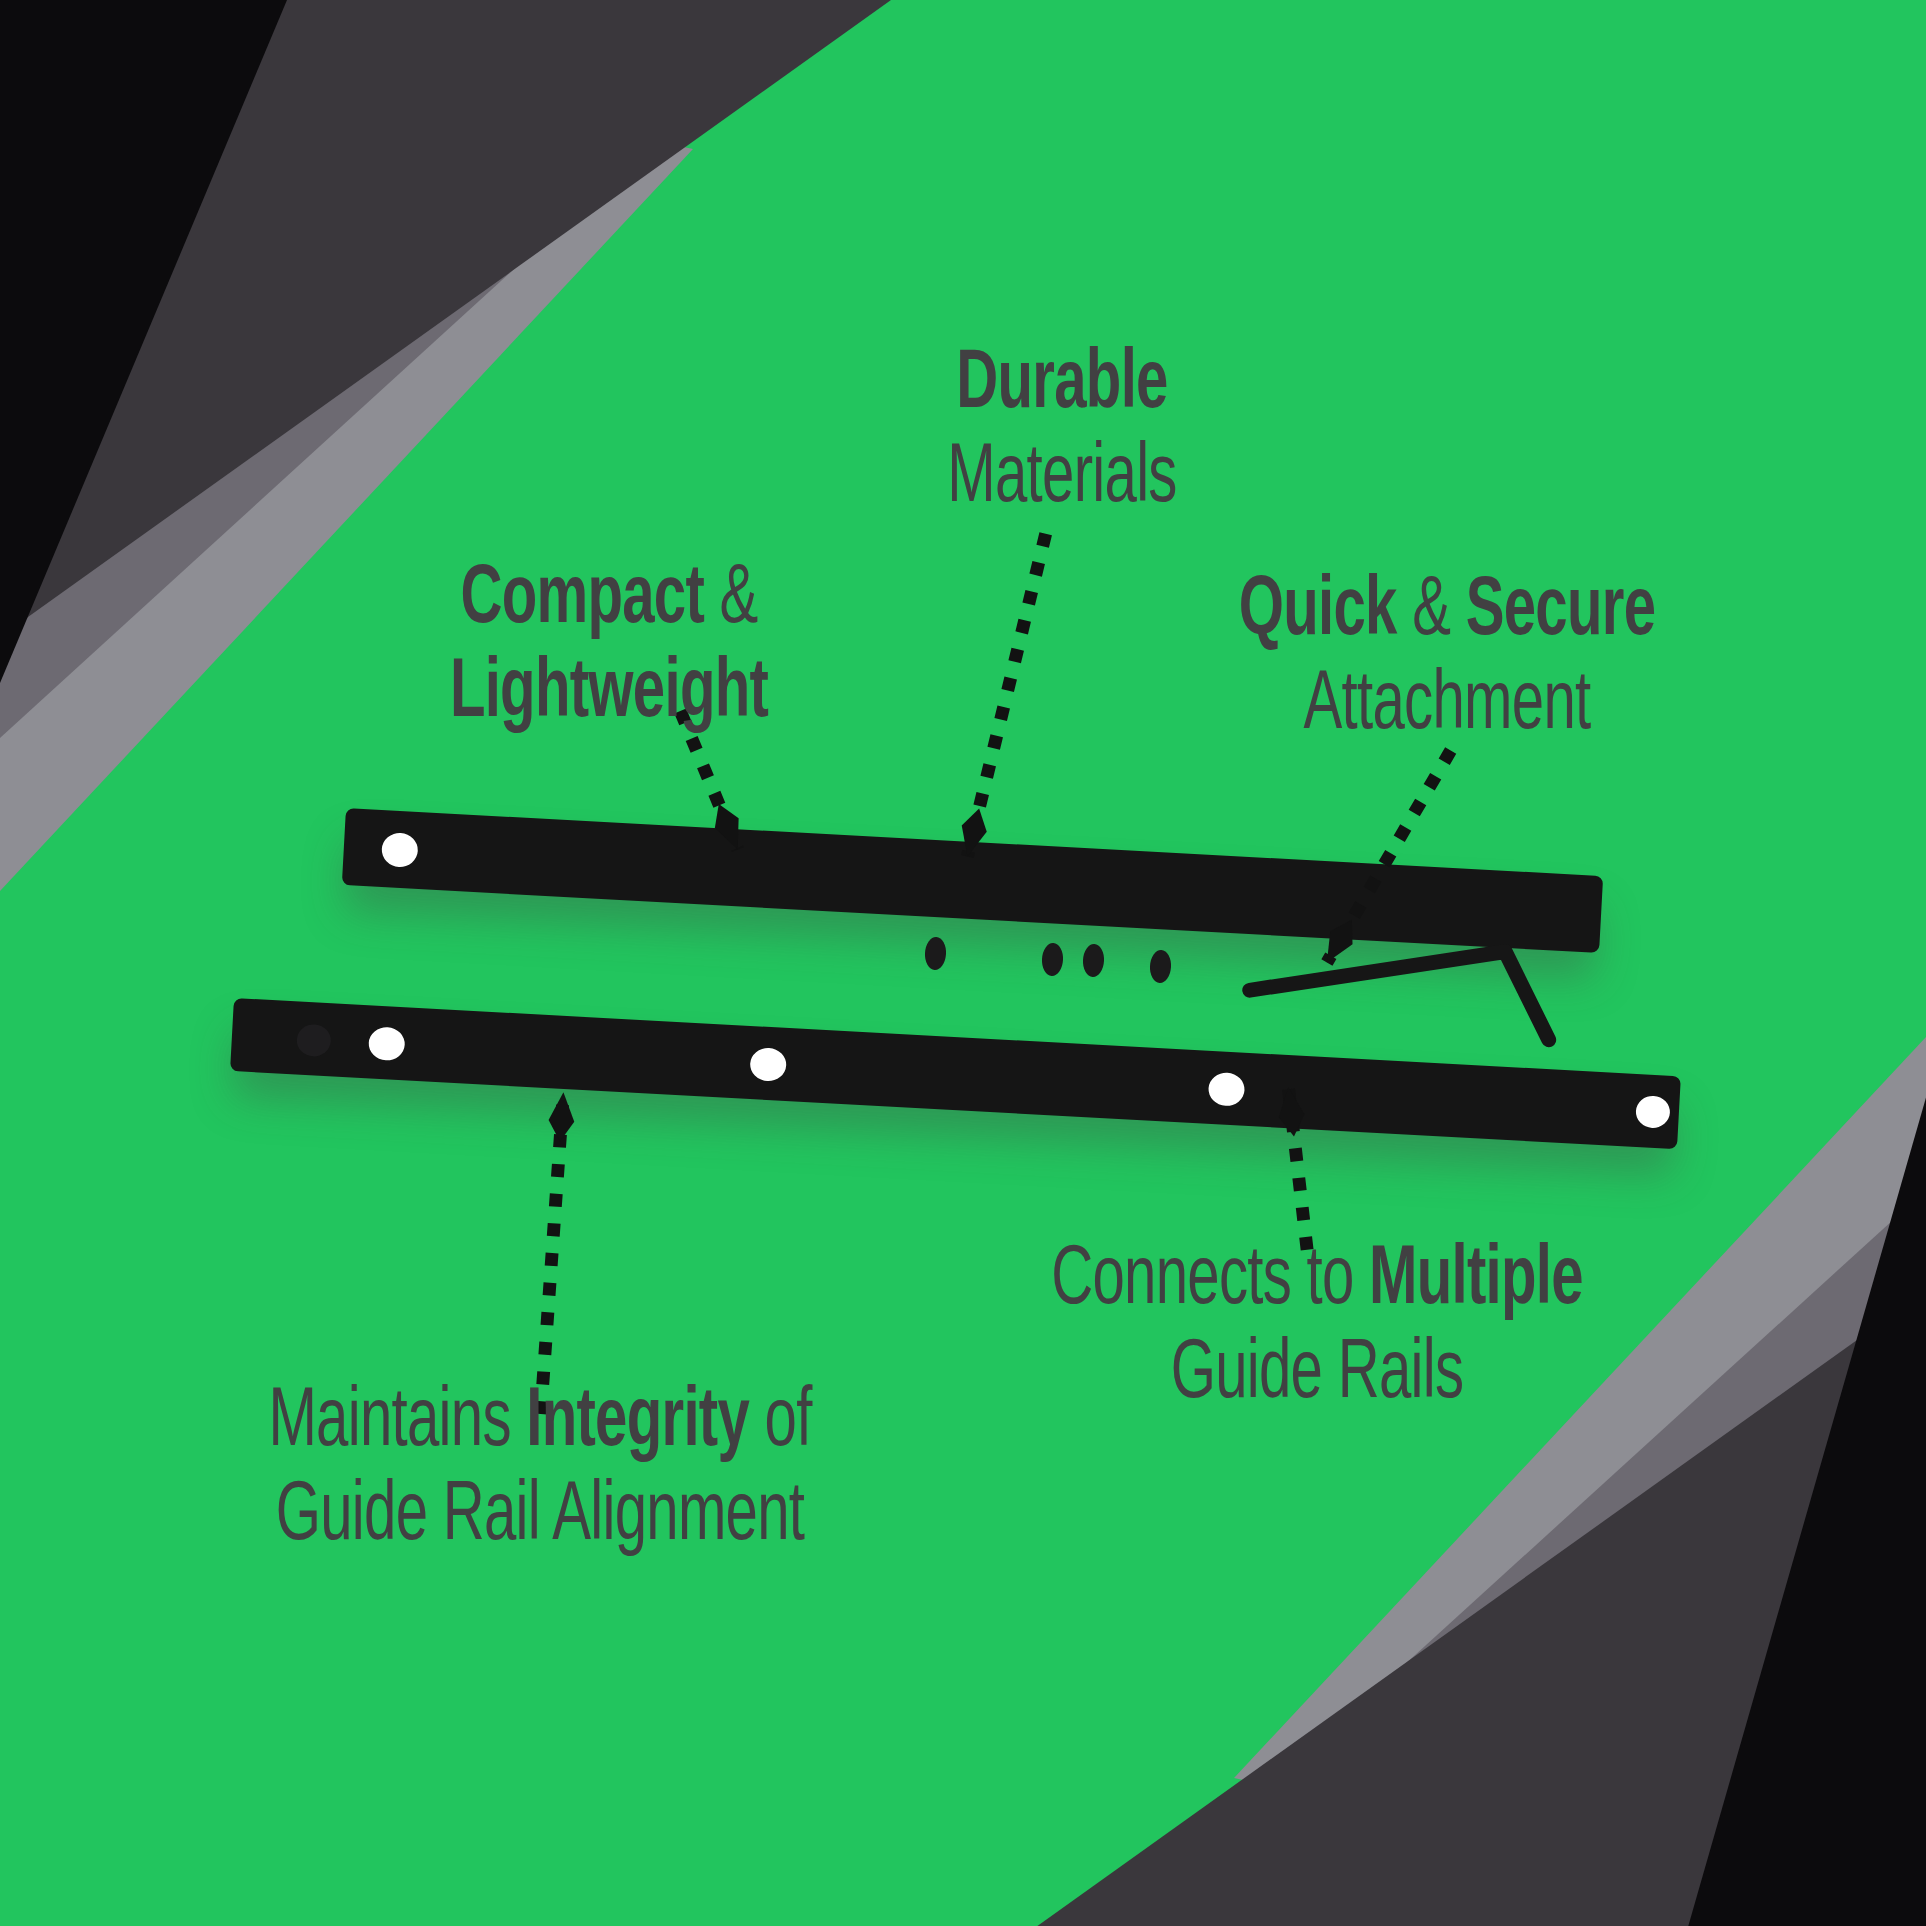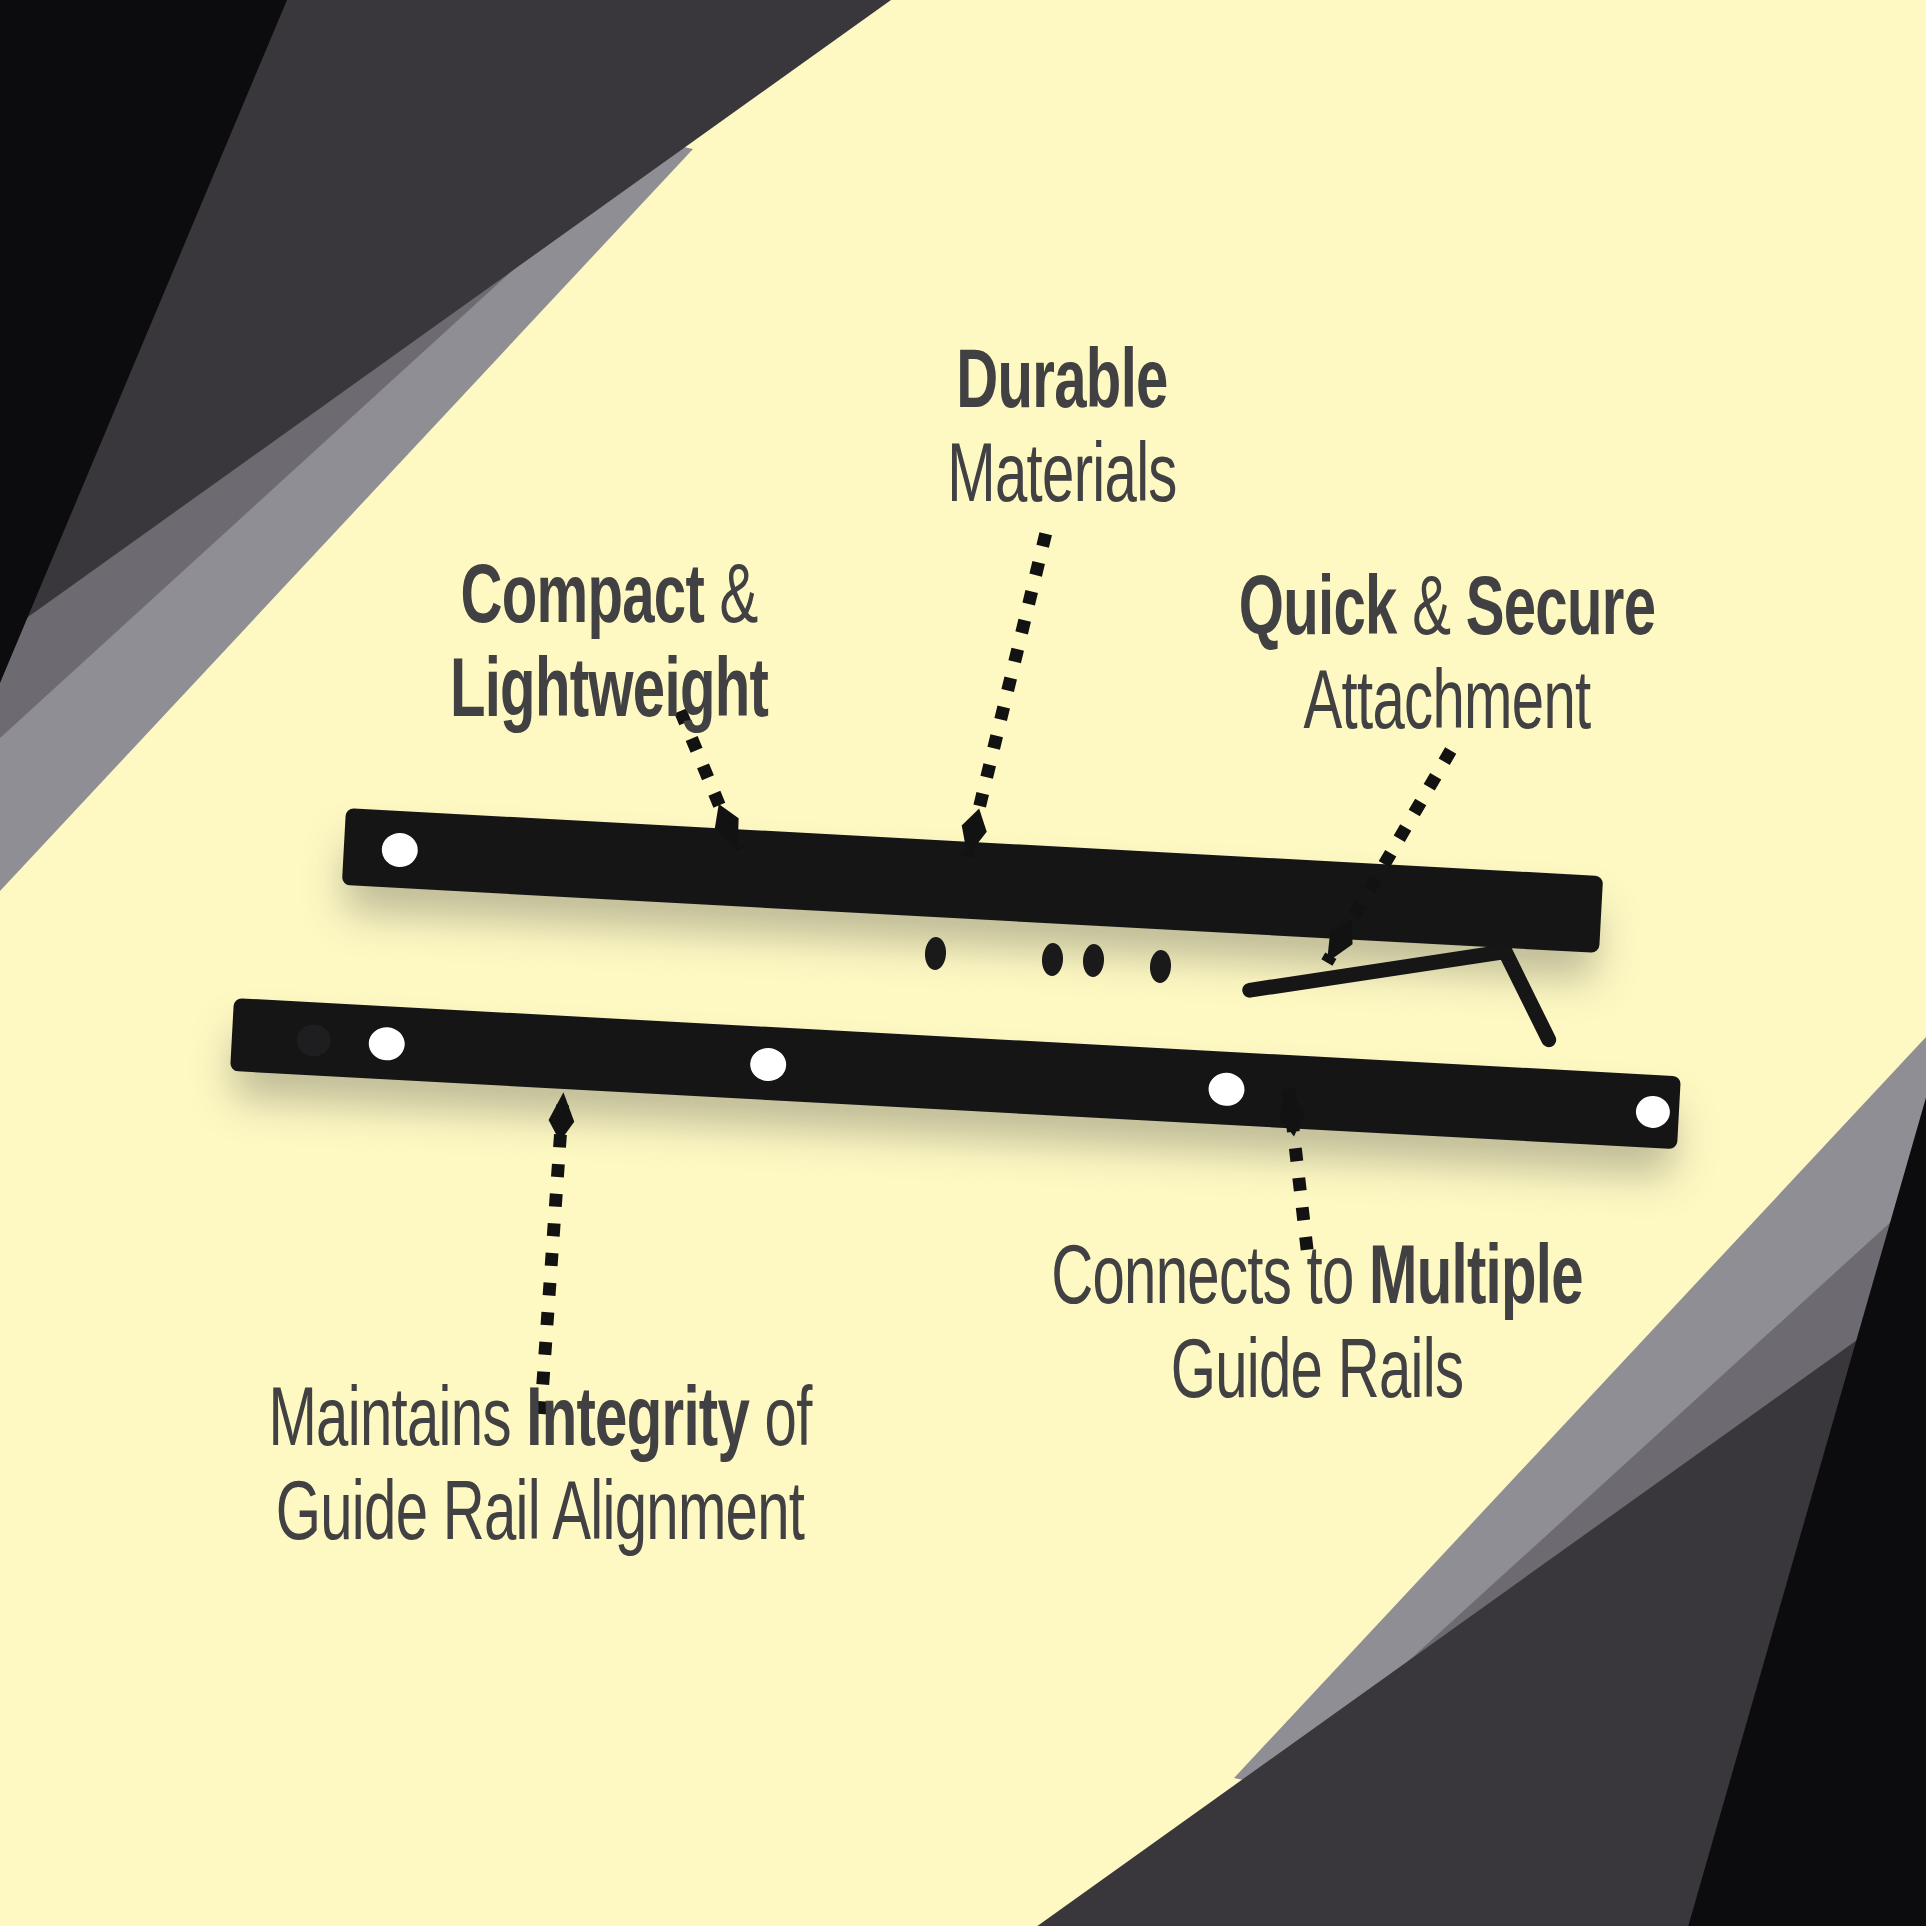--- a/index.html
+++ b/index.html
@@ -53,21 +53,21 @@
     line-height:94px;
     font-weight:400;
     letter-spacing:-1px;
     white-space:nowrap;
   }
   .callout b{font-weight:700;}
 </style>
 </head>
 <body>
 
-<div id="stage" style="background: #fef9c3;">
+<div id="stage" style="background: #22c55e;">
 
   <div class="corner" id="tl-light" style="background: rgb(142, 142, 148);"></div>
   <div class="corner" id="tl-mid" style="background: rgb(109, 106, 114);"></div>
   <div class="corner" id="tl-dark" style="background: rgb(58, 55, 60);"></div>
   <div class="corner" id="tl-black" style="background: rgb(12, 11, 13);"></div>
   <div class="corner" id="br-light" style="background: rgb(142, 142, 148);"></div>
   <div class="corner" id="br-mid" style="background: rgb(109, 106, 114);"></div>
   <div class="corner" id="br-dark" style="background: rgb(58, 55, 60);"></div>
   <div class="corner" id="br-black" style="background: rgb(12, 11, 13);"></div>
 

